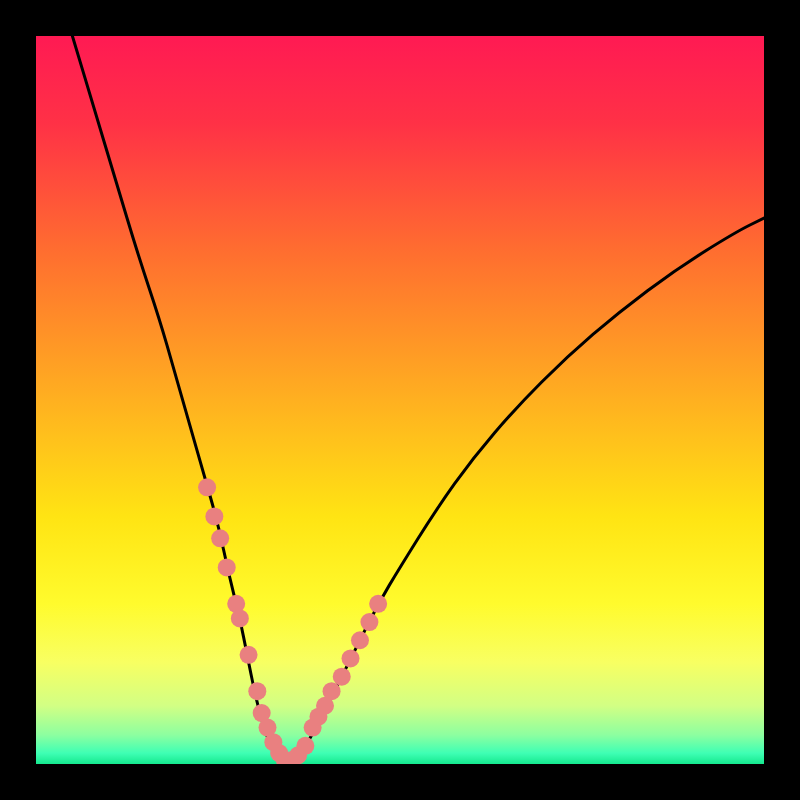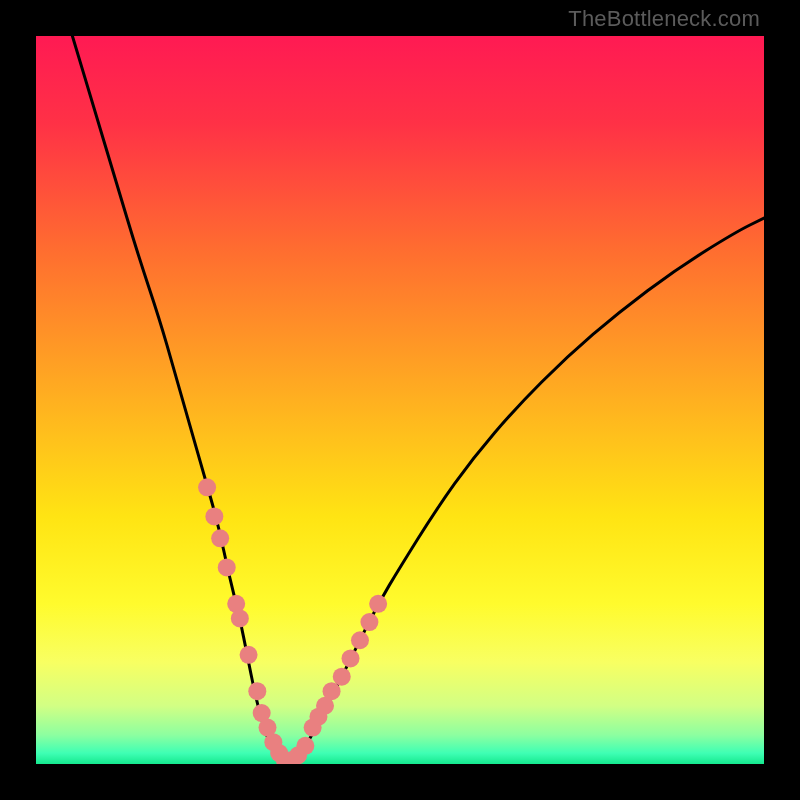--- a/index.html
+++ b/index.html
@@ -87,14 +87,13 @@
           <circle cx="289.02" cy="669.76" r="9" fill="#e98080"></circle>
           <circle cx="295.57" cy="655.20" r="9" fill="#e98080"></circle>
           <circle cx="305.76" cy="640.64" r="9" fill="#e98080"></circle>
           <circle cx="314.50" cy="622.44" r="9" fill="#e98080"></circle>
           <circle cx="323.96" cy="604.24" r="9" fill="#e98080"></circle>
           <circle cx="333.42" cy="586.04" r="9" fill="#e98080"></circle>
           <circle cx="342.16" cy="567.84" r="9" fill="#e98080"></circle>
         </g>
     </svg>
   </div>
-  <div class="watermark">TheBottleneck.com</div>
 </div>
 
 </body></html>

